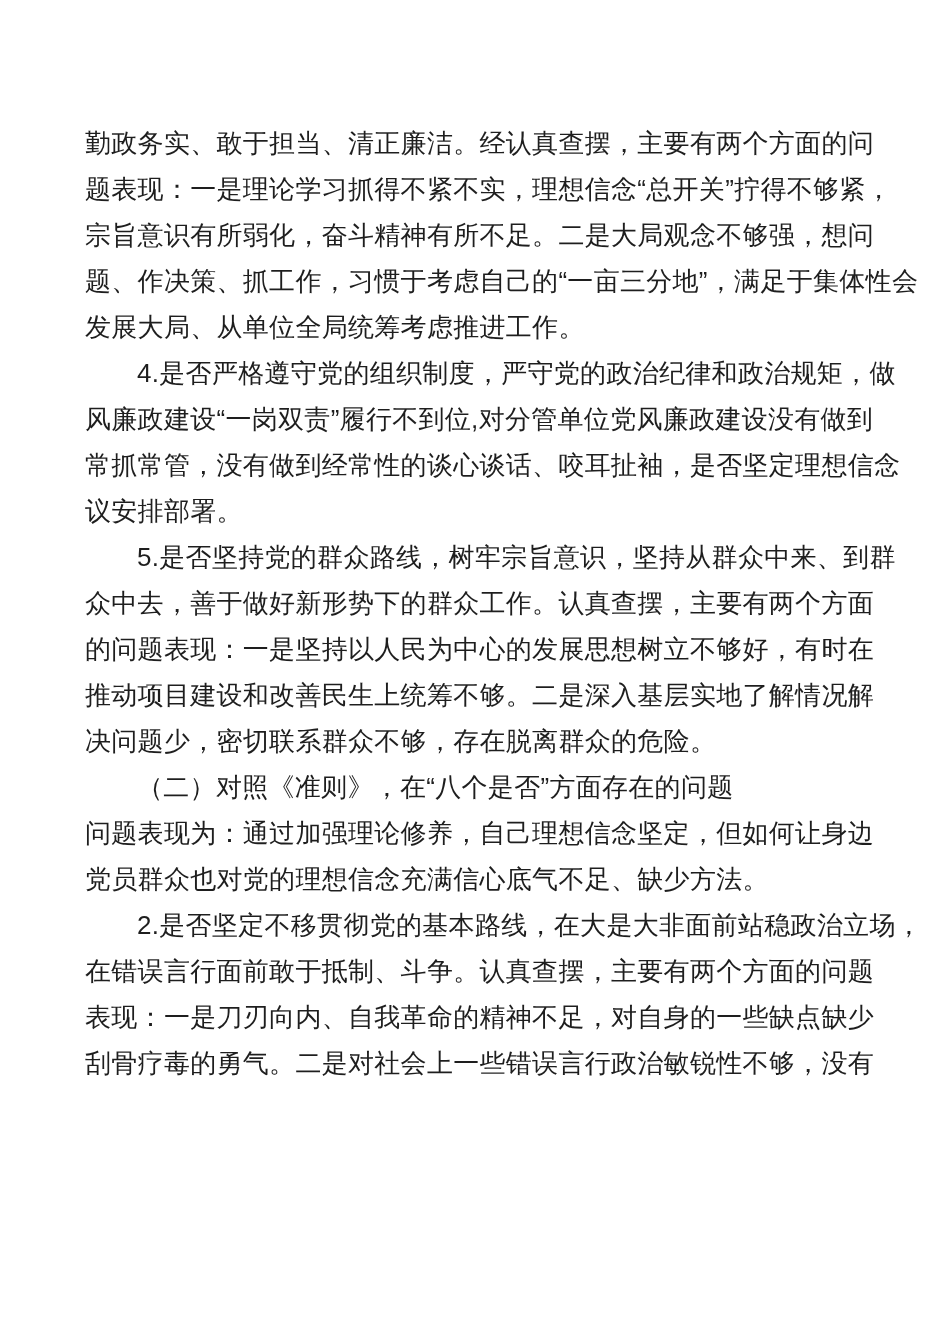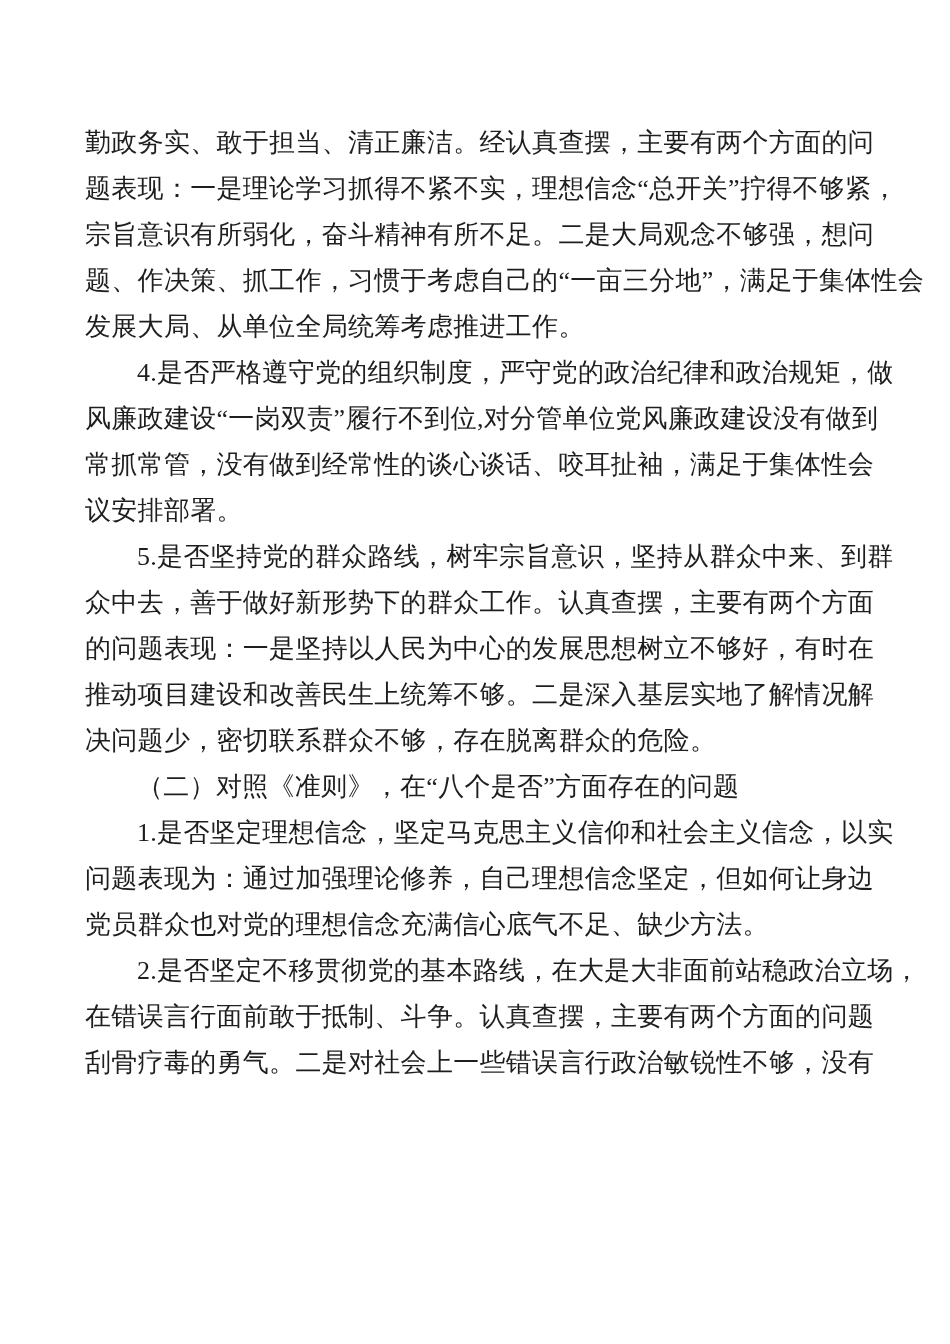--- a/index.html
+++ b/index.html
@@ -8,21 +8,21 @@
     background: #ffffff;
   }
   .page {
     position: relative;
     width: 950px;
     height: 1080px;
     box-sizing: border-box;
     background: #ffffff;
     padding: 120px 80px 0 85px;
     overflow: hidden;
-    font-family: Liberation Serif, serif;
+    font-family: Liberation Sans, sans-serif;
     color: #1e1e1e;
   }
   .lines {
     width: 784px;
   }
   .line {
     font-size: 26px;
     line-height: 46px;
     height: 46px;
     white-space: nowrap;
@@ -42,28 +42,28 @@
 
 <div class="page" style="background: rgb(255, 255, 255); color: rgb(30, 30, 30);">
   <div class="lines">
       <div class="line fill">勤政务实、敢于担当、清正廉洁。经认真查摆，主要有两个方面的问</div>
       <div class="line fill">题表现：一是理论学习抓得不紧不实，理想信念“总开关”拧得不够紧，</div>
       <div class="line fill">宗旨意识有所弱化，奋斗精神有所不足。二是大局观念不够强，想问</div>
       <div class="line fill">题、作决策、抓工作，习惯于考虑自己的“一亩三分地”，满足于集体性会</div>
       <div class="line">发展大局、从单位全局统筹考虑推进工作。</div>
       <div class="line indent fill">4.是否严格遵守党的组织制度，严守党的政治纪律和政治规矩，做</div>
       <div class="line fill">风廉政建设“一岗双责”履行不到位,对分管单位党风廉政建设没有做到</div>
-      <div class="line fill">常抓常管，没有做到经常性的谈心谈话、咬耳扯袖，满足于集体性会</div>
+      <div class="line fill">常抓常管，没有做到经常性的谈心谈话、咬耳扯袖，是否坚定理想信念</div>
       <div class="line">议安排部署。</div>
       <div class="line indent fill">5.是否坚持党的群众路线，树牢宗旨意识，坚持从群众中来、到群</div>
       <div class="line fill">众中去，善于做好新形势下的群众工作。认真查摆，主要有两个方面</div>
       <div class="line fill">的问题表现：一是坚持以人民为中心的发展思想树立不够好，有时在</div>
       <div class="line fill">推动项目建设和改善民生上统筹不够。二是深入基层实地了解情况解</div>
       <div class="line">决问题少，密切联系群众不够，存在脱离群众的危险。</div>
       <div class="line indent">（二）对照《准则》，在“八个是否”方面存在的问题</div>
-      <div class="line indent fill">1.是否坚定理想信念，坚定马克思主义信仰和社会主义信念，以实</div>
       <div class="line fill">问题表现为：通过加强理论修养，自己理想信念坚定，但如何让身边</div>
       <div class="line">党员群众也对党的理想信念充满信心底气不足、缺少方法。</div>
       <div class="line indent fill">2.是否坚定不移贯彻党的基本路线，在大是大非面前站稳政治立场，</div>
       <div class="line fill">在错误言行面前敢于抵制、斗争。认真查摆，主要有两个方面的问题</div>
+      <div class="line fill">表现：一是刀刃向内、自我革命的精神不足，对自身的一些缺点缺少</div>
       <div class="line fill">刮骨疗毒的勇气。二是对社会上一些错误言行政治敏锐性不够，没有</div>
     </div>
 </div>
 
 </body></html>

